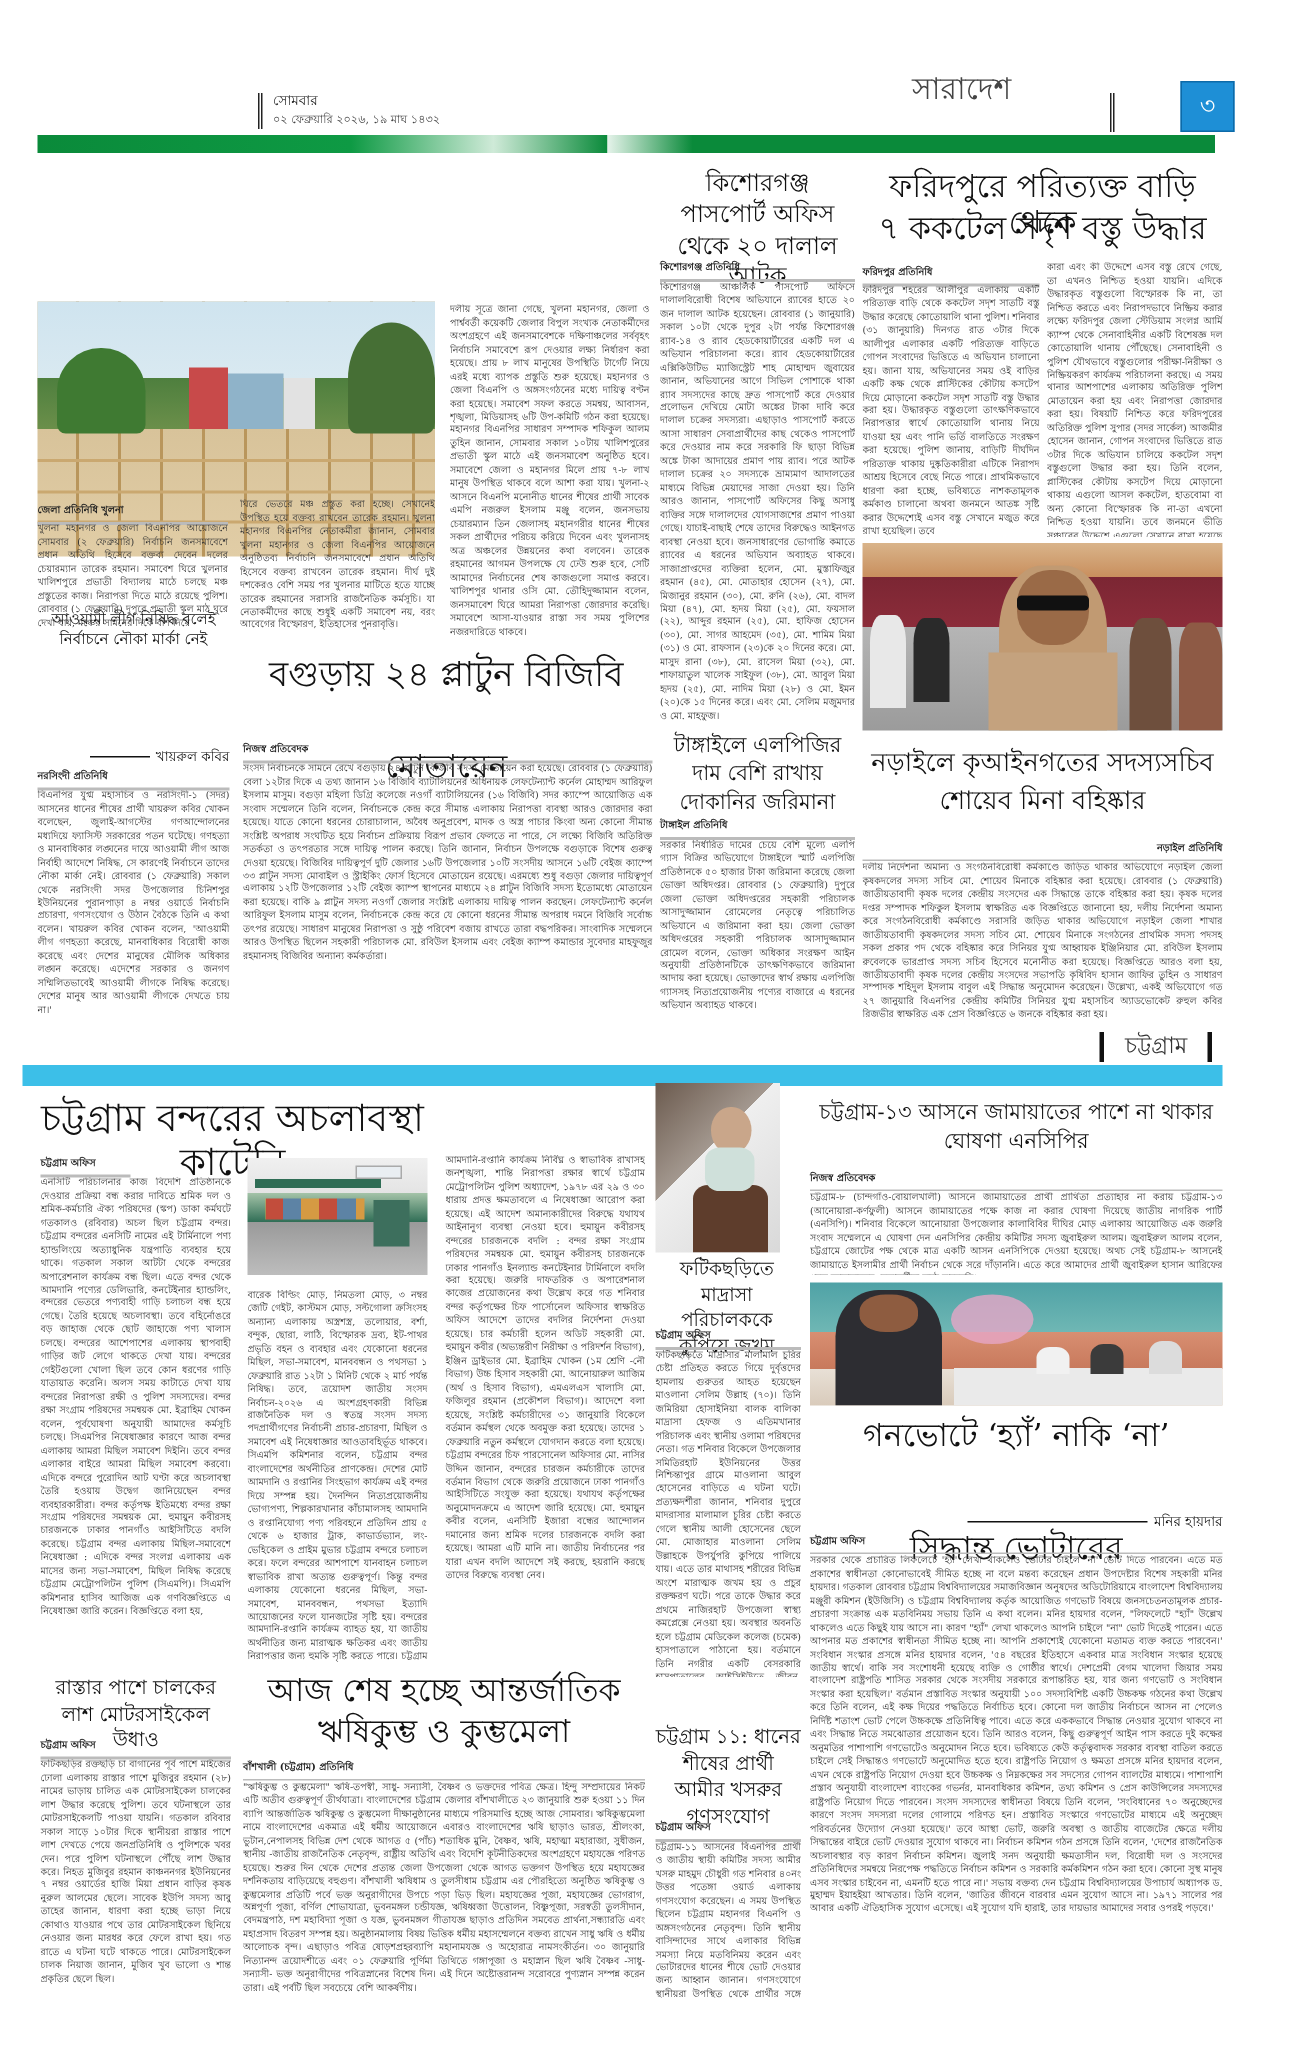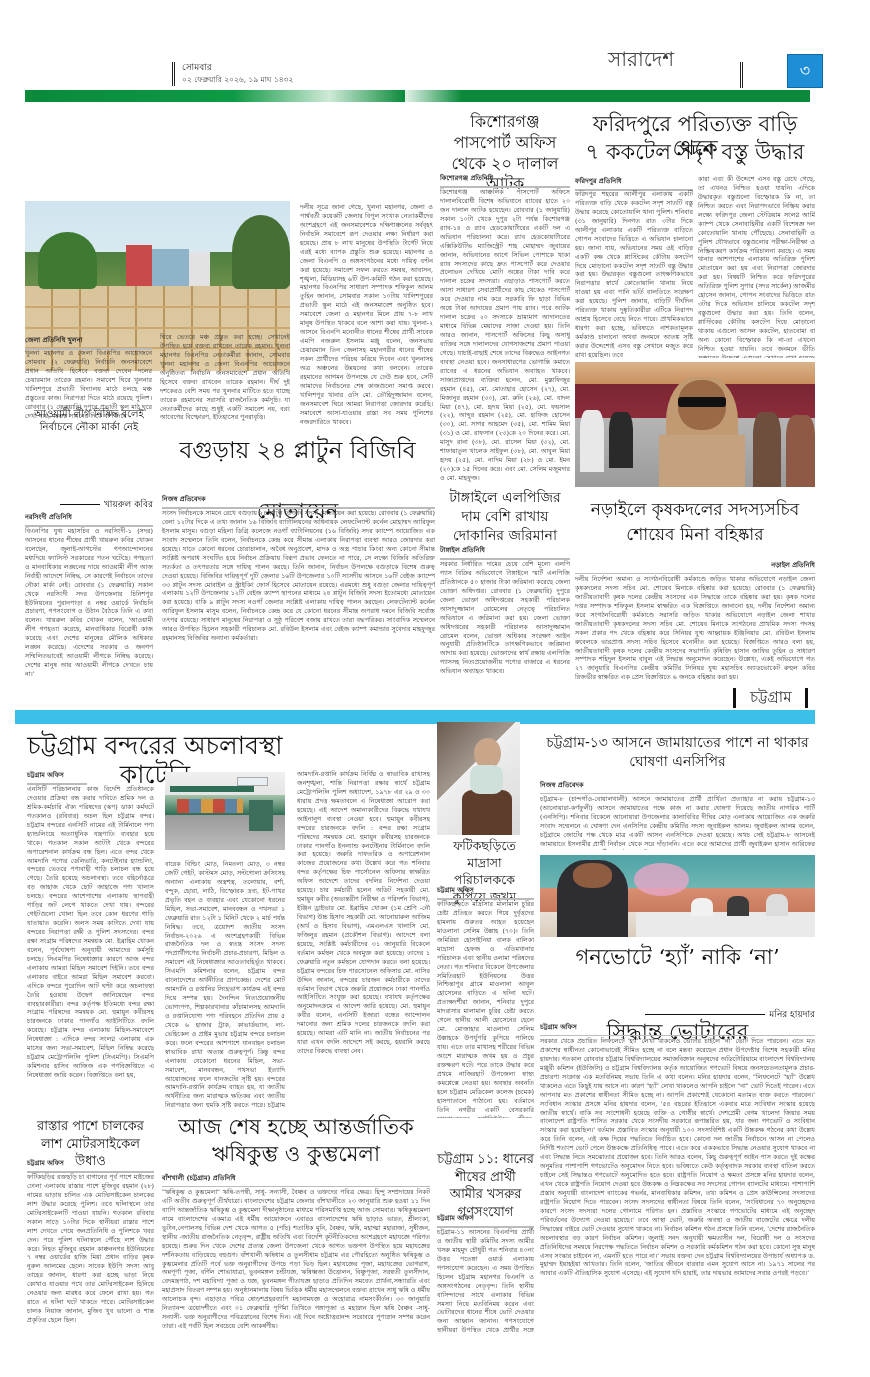--- a/index.html
+++ b/index.html
@@ -135,21 +135,21 @@
 <div class="abs photo ph-hall" style="left:575px; top:362px; width:240px; height:125px;">
   <div class="p1"></div>
     <div class="p2"></div>
     <div class="p3"></div>
     <div class="p4"></div>
   <div class="man"></div>
     <div class="suit"></div>
     <div class="face"></div>
     <div class="glasses"></div>
 </div>
-<div class="abs hl" style="left:575px; top:500px; width:240px; font-size:17px;">নড়াইলে কৃষকদলের সদস্যসচিব</div>
+<div class="abs hl" style="left:575px; top:500px; width:240px; font-size:17px;">নড়াইলে কৃআইনগতের সদস্যসচিব</div>
 <div class="abs hl" style="left:575px; top:525px; width:240px; font-size:17px;">শোয়েব মিনা বহিষ্কার</div>
 <div class="abs byline" style="left:575px; top:560px; width:240px; border-bottom-width:1px;text-align:right;">নড়াইল প্রতিনিধি</div>
 <div class="abs body" style="left:575px; top:575px; width:240px; height:110px;">দলীয় নির্দেশনা অমান্য ও সংগঠনবিরোধী কর্মকাণ্ডে জড়িত থাকার অভিযোগে নড়াইল জেলা কৃষকদলের সদস্য সচিব মো. শোয়েব মিনাকে বহিষ্কার করা হয়েছে। রোববার (১ ফেব্রুয়ারি) জাতীয়তাবাদী কৃষক দলের কেন্দ্রীয় সংসদের এক সিদ্ধান্তে তাকে বহিষ্কার করা হয়। কৃষক দলের দপ্তর সম্পাদক শফিকুল ইসলাম স্বাক্ষরিত এক বিজ্ঞপ্তিতে জানানো হয়, দলীয় নির্দেশনা অমান্য করে সংগঠনবিরোধী কর্মকাণ্ডে সরাসরি জড়িত থাকার অভিযোগে নড়াইল জেলা শাখার জাতীয়তাবাদী কৃষকদলের সদস্য সচিব মো. শোয়েব মিনাকে সংগঠনের প্রাথমিক সদস্য পদসহ সকল প্রকার পদ থেকে বহিষ্কার করে সিনিয়র যুগ্ম আহ্বায়ক ইঞ্জিনিয়ার মো. রবিউল ইসলাম রুবেলকে ভারপ্রাপ্ত সদস্য সচিব হিসেবে মনোনীত করা হয়েছে। বিজ্ঞপ্তিতে আরও বলা হয়, জাতীয়তাবাদী কৃষক দলের কেন্দ্রীয় সংসদের সভাপতি কৃষিবিদ হাসান জাফির তুহিন ও সাধারণ সম্পাদক শহিদুল ইসলাম বাবুল এই সিদ্ধান্ত অনুমোদন করেছেন। উল্লেখ্য, একই অভিযোগে গত ২৭ জানুয়ারি বিএনপির কেন্দ্রীয় কমিটির সিনিয়র যুগ্ম মহাসচিব অ্যাডভোকেট রুহুল কবির রিজভীর স্বাক্ষরিত এক প্রেস বিজ্ঞপ্তিতে ৬ জনকে বহিষ্কার করা হয়।</div>
 
 <div class="abs section-label" style="left:733px; top:685px;">
   <span class="bar"></span>
     <span>চট্টগ্রাম</span>
     <span class="bar"></span>
 </div>
 <div class="abs blue-band" style="left:15px; top:710px; width:800px; height:14px;"></div>

